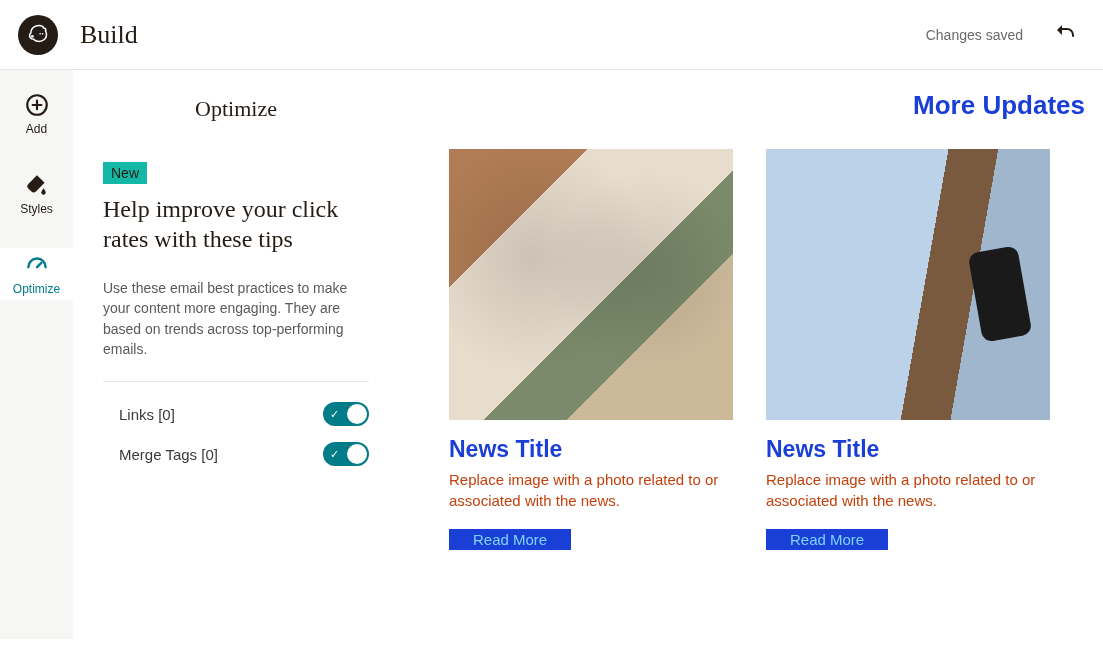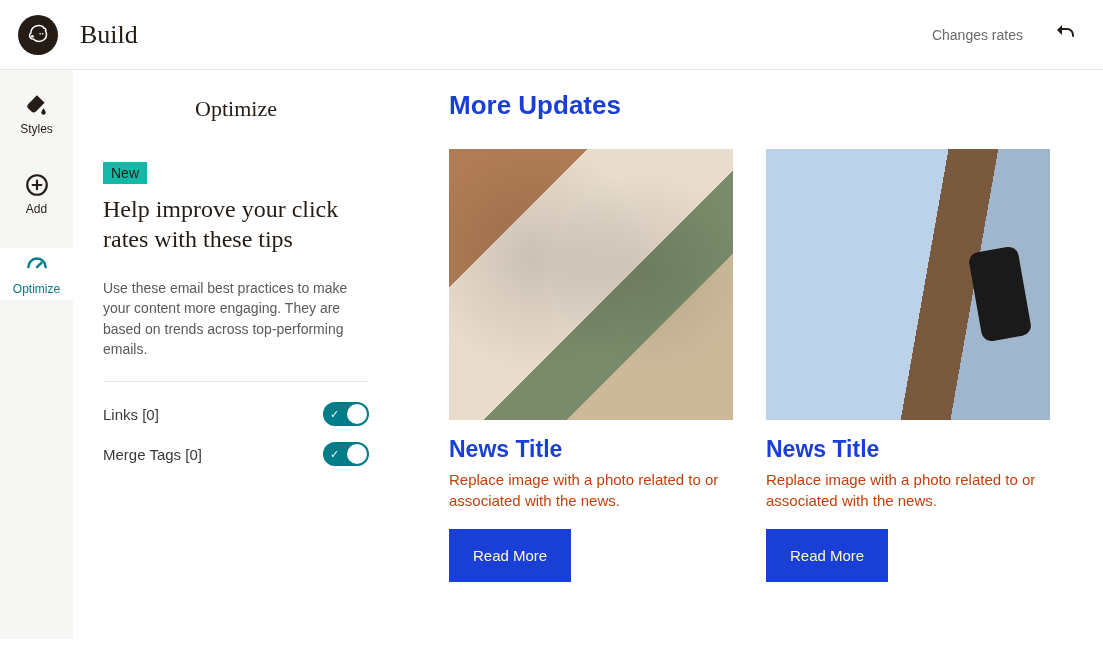--- a/index.html
+++ b/index.html
@@ -29,33 +29,33 @@
   .side-panel { width: 326px; background: #fff; border-right: none; padding: 26px 30px 0 30px; }
   .panel-title { text-align: center; font-family: Georgia, "Times New Roman", serif; font-size: 22px; margin-bottom: 40px; }
   .badge-new { display: inline-block; background: #14b8a6; color: #241c15; font-size: 14px; padding: 3px 8px; margin-bottom: 10px; }
   .tips-heading { font-family: Georgia, "Times New Roman", serif; font-size: 24px; line-height: 1.25; margin-bottom: 24px; }
   .tips-desc { font-size: 14px; color: #5a5a5a; line-height: 1.45; margin-bottom: 22px; }
   .divider { height: 1px; background: #e6e6e6; margin-bottom: 20px; }
   .errors-row { display: flex; align-items: center; gap: 10px; margin-bottom: 18px; }
   .errors-label { font-family: Georgia, "Times New Roman", serif; font-size: 20px; }
   .count-pill { display: inline-flex; align-items: center; justify-content: center; min-width: 24px; height: 24px; border-radius: 12px; background: #d1d1cc; color: #54544f; font-size: 13px; padding: 0 8px; }
   .check-row { display: flex; align-items: center; justify-content: space-between; margin-bottom: 16px; }
-  .check-label { font-size: 15px; color: #3a3a3a; }
+  .check-label { font-size: 15px; color: #3a3a3a; margin-left: 16px; }
   .toggle { width: 46px; height: 24px; border-radius: 12px; background: #007c89; position: relative; cursor: pointer; }
   .toggle-check { position: absolute; left: 7px; top: 50%; transform: translateY(-50%); color: #fff; font-size: 11px; }
   .toggle-knob { position: absolute; right: 2px; top: 2px; width: 20px; height: 20px; border-radius: 50%; background: #fff; }
 
   .canvas { flex: 1; background: #fff; padding: 20px 18px 0 50px; overflow: hidden; }
-  .more-updates { text-align: left; color: #1a3fd6; font-weight: 700; font-size: 26px; margin-bottom: 28px; font-family: Arial, Helvetica, sans-serif; }
+  .more-updates { text-align: right; color: #1a3fd6; font-weight: 700; font-size: 26px; margin-bottom: 28px; font-family: Arial, Helvetica, sans-serif; }
   .news-grid { display: flex; gap: 27px; }
   .news-card { width: 290px; display: flex; flex-direction: column; }
   .news-img { width: 284px; height: 271px; background: #d7d7d7; margin-bottom: 16px; overflow: hidden; }
   .news-title { color: #1a3fd6; font-weight: 700; font-size: 23px; margin-bottom: 6px; font-family: Arial, Helvetica, sans-serif; }
   .news-desc { font-size: 15px; color: #c2410c; line-height: 1.4; margin-bottom: 18px; font-family: Arial, Helvetica, sans-serif; }
-  .read-more { display: inline-block; background: #1a3fd6; color: #fef9c3; padding: 18px 24px; font-size: 15px; cursor: pointer; border: none; width: fit-content; font-family: Arial, Helvetica, sans-serif; }
+  .read-more { display: inline-block; background: #1a3fd6; color: #7dd3fc; padding: 2px 24px; font-size: 15px; cursor: pointer; border: none; width: fit-content; font-family: Arial, Helvetica, sans-serif; }
 
   
   .photo1 { background: linear-gradient(135deg,#b07c55 0%,#b07c55 25%,#e8dccd 25%,#e8dccd 55%,#7a8a6a 55%,#7a8a6a 70%,#cbb99a 70%); position: relative; }
   .photo1::after { content:""; position:absolute; inset:0; background: radial-gradient(circle at 30% 40%, rgba(0,0,0,.12), transparent 45%), radial-gradient(circle at 70% 45%, rgba(0,0,0,.10), transparent 40%); }
   .photo2 { background: linear-gradient(100deg,#bcd2e8 0%,#bcd2e8 55%,#7a5a3e 55%,#7a5a3e 70%,#a0b6cc 70%); position: relative; }
   .photo2::after { content:""; position:absolute; right:25px; top:100px; width:50px; height:90px; background:#1a1a1a; border-radius:10px; transform:rotate(-10deg); }
 </style>
 </head>
 <body>
 
@@ -66,49 +66,49 @@
         <circle cx="12" cy="12" r="12" fill="#241c15"></circle>
         <path d="M7 15.5c-1.3-.5-2.2-1.6-2.2-3 0-.9.4-1.7 1.1-2.3-.2-2.9 2.1-5.6 5.3-6.2 2.7-.5 5.1.5 6 2.3.5-.1 1 .1 1.3.5.4.5.3 1.2-.1 1.7.6.9.9 2 .9 3.2 0 3.3-2.9 5.8-6.5 5.8-2 0-3.8-.8-4.9-2" stroke="#fff" stroke-width="1.3" stroke-linecap="round" stroke-linejoin="round"></path>
         <circle cx="13.8" cy="11" r=".7" fill="#fff"></circle>
         <circle cx="16" cy="11" r=".7" fill="#fff"></circle>
         <circle cx="7.2" cy="13.2" r="1.2" fill="#fff"></circle>
       </svg>
     </div>
     <div class="page-title">Build</div>
   </div>
   <div class="topbar-right">
-    <div class="save-status">Changes rates</div>
+    <div class="save-status">Changes saved</div>
     <div class="undo-btn">
       <svg viewBox="0 0 24 24">
           <path d="M9 14l-5-5 5-5v3h5a7 7 0 017 7v1a1 1 0 11-2 0v-1a5 5 0 00-5-5H9v5z" fill="#241c15"></path>
         </svg>
     </div>
   </div>
 </div>
 
 <div class="main">
 
   <div class="left-rail">
     <div class="rail-item">
       <span class="rail-icon">
         <svg viewBox="0 0 24 24">
+            <circle cx="12" cy="12" r="9" stroke="currentColor" stroke-width="2" fill="none"></circle>
+            <path d="M12 8v8M8 12h8" stroke="currentColor" stroke-width="2" stroke-linecap="round"></path>
+          </svg>
+      </span>
+      <span class="rail-label">Add</span>
+    </div>
+    <div class="rail-item">
+      <span class="rail-icon">
+        <svg viewBox="0 0 24 24">
             <path d="M12 3l7 7-8 8a3 3 0 01-4.2 0l-2.8-2.8a3 3 0 010-4.2L12 3z" fill="currentColor"></path>
             <path d="M18 15c1 1.5 2 3 2 4a2 2 0 11-4 0c0-1 1-2.5 2-4z" fill="currentColor"></path>
           </svg>
       </span>
       <span class="rail-label">Styles</span>
-    </div>
-    <div class="rail-item">
-      <span class="rail-icon">
-        <svg viewBox="0 0 24 24">
-            <circle cx="12" cy="12" r="9" stroke="currentColor" stroke-width="2" fill="none"></circle>
-            <path d="M12 8v8M8 12h8" stroke="currentColor" stroke-width="2" stroke-linecap="round"></path>
-          </svg>
-      </span>
-      <span class="rail-label">Add</span>
     </div>
     <div class="rail-item active">
       <span class="rail-icon">
         <svg viewBox="0 0 24 24">
             <path d="M4 14a8 8 0 1116 0" stroke="currentColor" stroke-width="2.2" fill="none" stroke-linecap="round"></path>
             <path d="M12 14l4-4" stroke="currentColor" stroke-width="2.2" stroke-linecap="round"></path>
           </svg>
       </span>
       <span class="rail-label">Optimize</span>
     </div>

